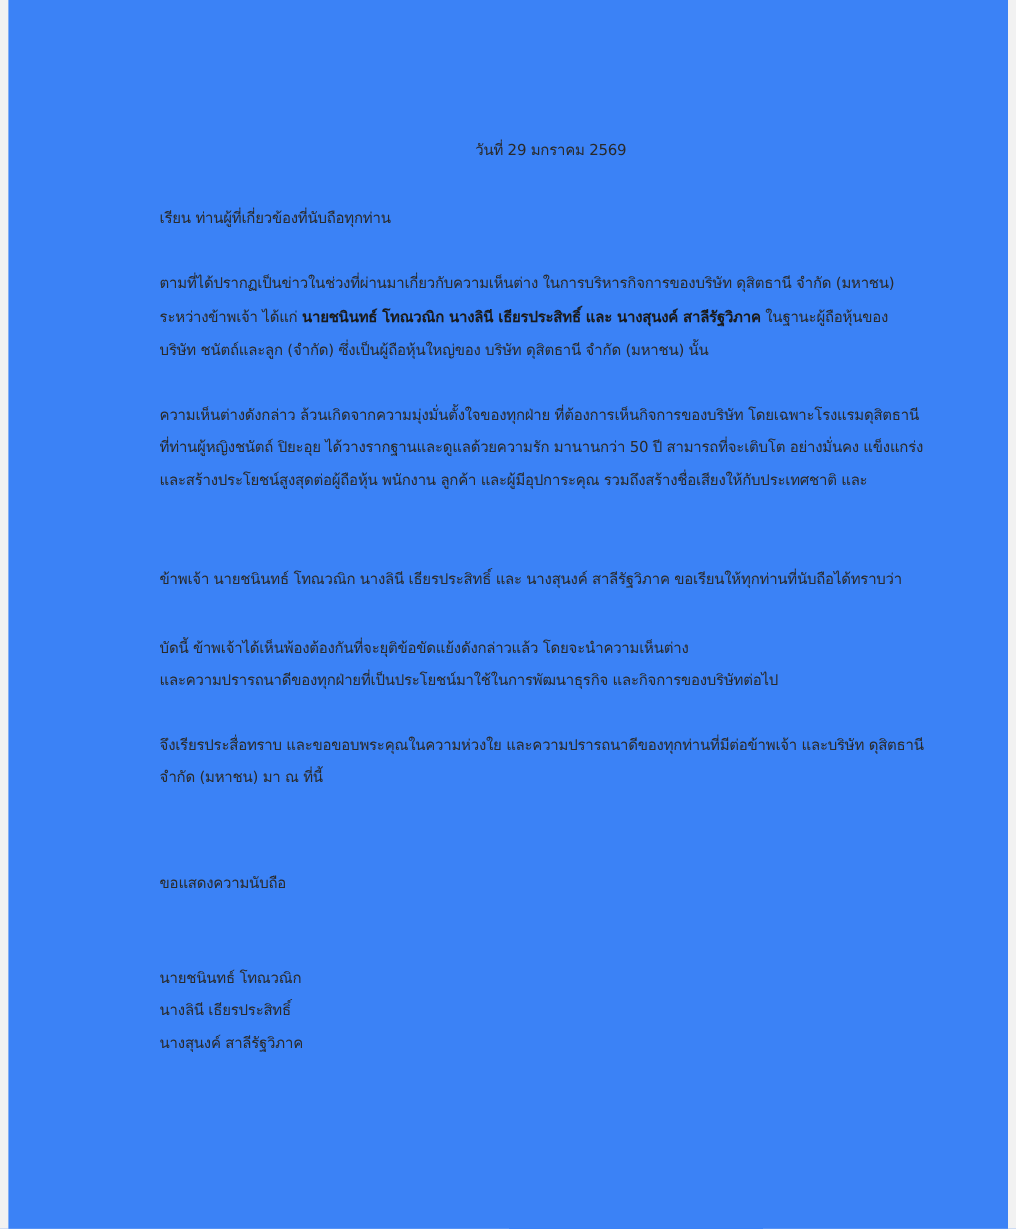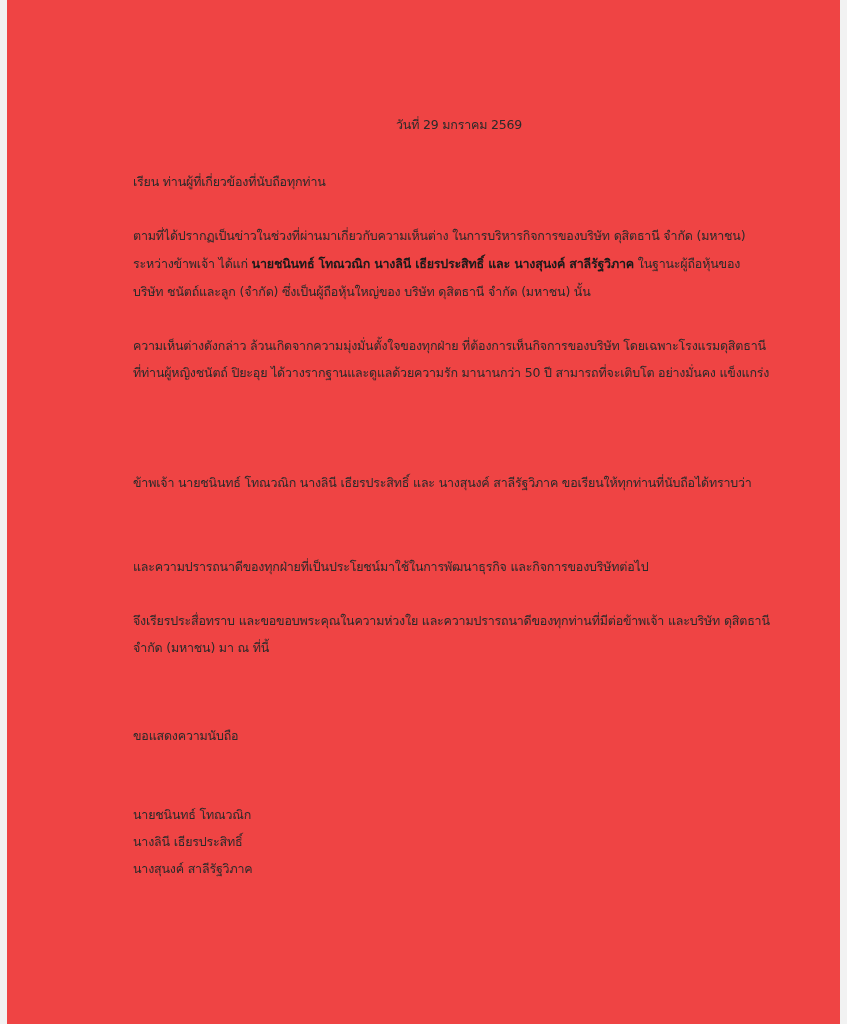--- a/index.html
+++ b/index.html
@@ -13,21 +13,21 @@
       position: relative;
       overflow: hidden;
       font-family: "DejaVu Sans", "Liberation Sans", sans-serif;
     }
     .sheet {
       position: absolute;
       left: 7px;
       top: 0;
       width: 833px;
       height: 1024px;
-      background: #ef4444;
+      background: #3b82f6;
     }
     .doc {
       position: absolute;
       left: 0;
       top: 0;
       width: 833px;
       height: 1024px;
       color: #2a2a2a;
       font-size: 12.5px;
       letter-spacing: -0.2px;
@@ -56,23 +56,25 @@
     <div class="date">วันที่ 29 มกราคม 2569</div>
 
     <div class="line" style="top:174px">เรียน ท่านผู้ที่เกี่ยวข้องที่นับถือทุกท่าน</div>
 
     <div class="line" style="top:256px"><span>ระหว่างข้าพเจ้า ได้แก่ </span><b>นายชนินทธ์ โทณวณิก นางลินี เธียรประสิทธิ์ และ นางสุนงค์ สาลีรัฐวิภาค</b><span> ในฐานะผู้ถือหุ้นของ</span></div>
     <div class="line" style="top:228px">ตามที่ได้ปรากฏเป็นข่าวในช่วงที่ผ่านมาเกี่ยวกับความเห็นต่าง ในการบริหารกิจการของบริษัท ดุสิตธานี จำกัด (มหาชน)</div>
     <div class="line" style="top:284px">บริษัท ชนัตถ์และลูก (จำกัด) ซึ่งเป็นผู้ถือหุ้นใหญ่ของ บริษัท ดุสิตธานี จำกัด (มหาชน) นั้น</div>
 
     <div class="line" style="top:338px">ความเห็นต่างดังกล่าว ล้วนเกิดจากความมุ่งมั่นตั้งใจของทุกฝ่าย ที่ต้องการเห็นกิจการของบริษัท โดยเฉพาะโรงแรมดุสิตธานี</div>
     <div class="line" style="top:365px">ที่ท่านผู้หญิงชนัตถ์ ปิยะอุย ได้วางรากฐานและดูแลด้วยความรัก มานานกว่า 50 ปี สามารถที่จะเติบโต อย่างมั่นคง แข็งแกร่ง</div>
+    <div class="line" style="top:392px">และสร้างประโยชน์สูงสุดต่อผู้ถือหุ้น พนักงาน ลูกค้า และผู้มีอุปการะคุณ รวมถึงสร้างชื่อเสียงให้กับประเทศชาติ และ</div>
 
     <div class="line" style="top:475px">ข้าพเจ้า นายชนินทธ์ โทณวณิก นางลินี เธียรประสิทธิ์ และ นางสุนงค์ สาลีรัฐวิภาค ขอเรียนให้ทุกท่านที่นับถือได้ทราบว่า</div>
 
+    <div class="line" style="top:532px">บัดนี้ ข้าพเจ้าได้เห็นพ้องต้องกันที่จะยุติข้อขัดแย้งดังกล่าวแล้ว โดยจะนำความเห็นต่าง</div>
     <div class="line" style="top:559px">และความปรารถนาดีของทุกฝ่ายที่เป็นประโยชน์มาใช้ในการพัฒนาธุรกิจ และกิจการของบริษัทต่อไป</div>
 
     <div class="line" style="top:613px">จึงเรียรประสื่อทราบ และขอขอบพระคุณในความห่วงใย และความปรารถนาดีของทุกท่านที่มีต่อข้าพเจ้า และบริษัท ดุสิตธานี</div>
     <div class="line" style="top:640px">จำกัด (มหาชน) มา ณ ที่นี้</div>
 
     <div class="line" style="top:728px">ขอแสดงความนับถือ</div>
 
     <div class="line" style="top:807px">นายชนินทธ์ โทณวณิก</div>
     <div class="line" style="top:834px">นางลินี เธียรประสิทธิ์</div>
     <div class="line" style="top:861px">นางสุนงค์ สาลีรัฐวิภาค</div>

